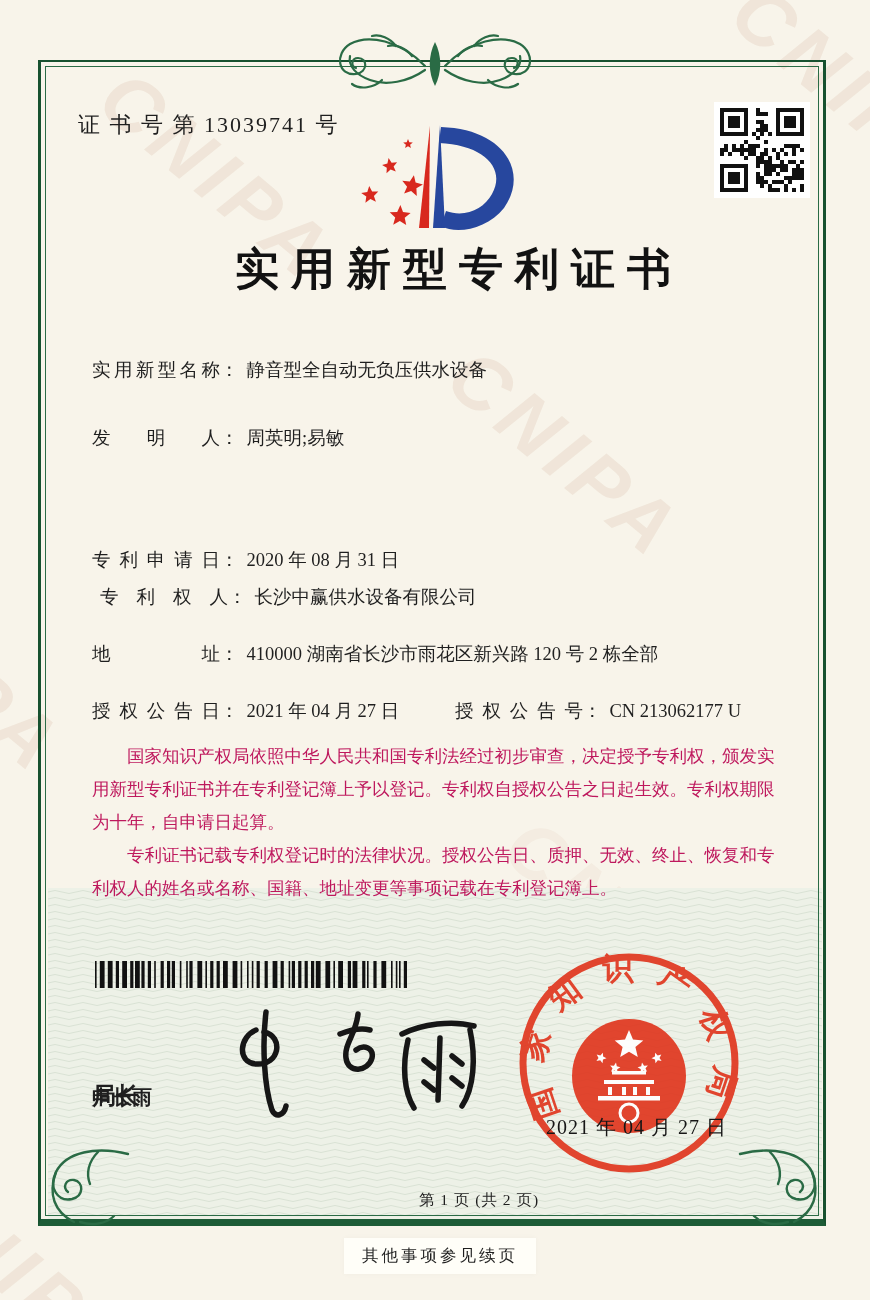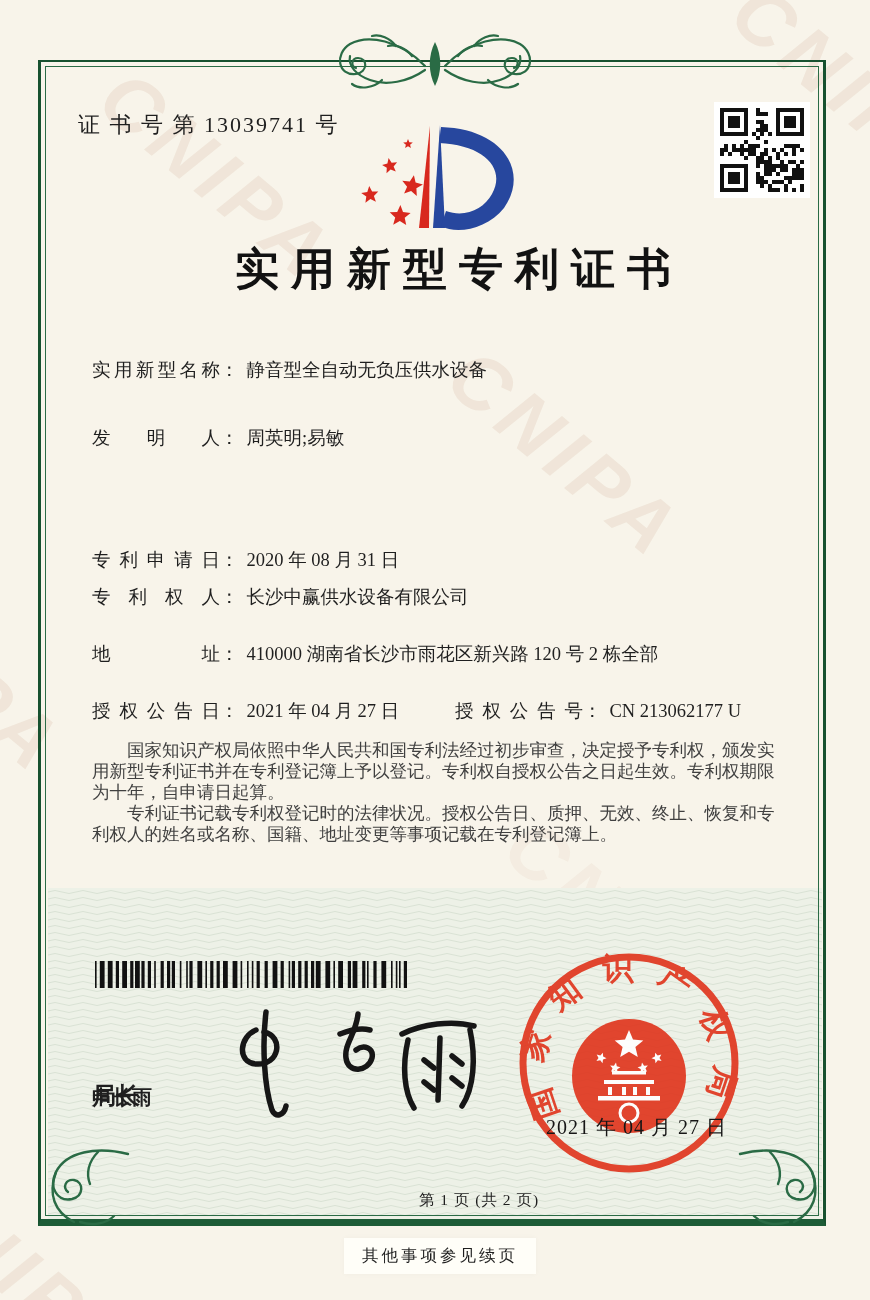--- a/index.html
+++ b/index.html
@@ -40,21 +40,21 @@
     position:absolute; left:12px; top:240px; width:100%; text-align:center;
     font-size:44px; font-weight:700; letter-spacing:12px; color:#121212; z-index:3;margin-left:12px;
   }
   
   .row{position:absolute; left:92px; font-size:18.5px; z-index:3; white-space:nowrap;}
   .lbl{display:inline-block; width:128px; text-align:justify; text-align-last:justify; vertical-align:bottom;}
   .colon{margin-right:8px;}
   .grant-right{position:absolute; left:363px; top:0;}
   
   .paras{position:absolute; left:92px; top:740px; width:688px; font-size:17.5px;
-    line-height:21px; z-index:3; color:#404040;}
+    line-height:33px; z-index:3; color:#be185d;}
   .paras p{margin:0; text-indent:2em;}
   
   .barcode{position:absolute; left:95px; top:961px; z-index:3;}
   .director-title{position:absolute; left:92px; top:1080px; font-size:24px; font-weight:600;
     font-family:"Liberation Sans","DejaVu Sans",sans-serif; z-index:3;}
   .director-name{position:absolute; left:92px; top:1084px; font-size:20px; font-weight:600;
     font-family:"Liberation Sans","DejaVu Sans",sans-serif; z-index:3;}
   .signature{position:absolute; left:222px; top:1000px; z-index:3;}
   .seal{position:absolute; left:512px; top:946px; z-index:4;}
   .seal-date{position:absolute; left:546px; top:1114px; font-size:20px; letter-spacing:1px;
@@ -321,21 +321,21 @@
 
   <div class="row" style="top:357px;">
     <span class="lbl">实用新型名称</span><span class="colon">：</span><span class="val">静音型全自动无负压供水设备</span>
   </div>
   <div class="row" style="top:414px;margin-top:11px;">
     <span class="lbl">发明人</span><span class="colon">：</span><span class="val">周英明;易敏</span>
   </div>
   <div class="row" style="top:527px;margin-top:20px;">
     <span class="lbl">专利申请日</span><span class="colon">：</span><span class="val">2020 年 08 月 31 日</span>
   </div>
-  <div class="row" style="top:584px;">
+  <div class="row" style="top:584px;margin-left:8px;">
     <span class="lbl">专利权人</span><span class="colon">：</span><span class="val">长沙中赢供水设备有限公司</span>
   </div>
   <div class="row" style="top:641px;">
     <span class="lbl">地址</span><span class="colon">：</span><span class="val">410000 湖南省长沙市雨花区新兴路 120 号 2 栋全部</span>
   </div>
   <div class="row" style="top:698px;">
     <span class="lbl">授权公告日</span><span class="colon">：</span><span class="val">2021 年 04 月 27 日</span>
     <span class="grant-right">
       <span class="lbl">授权公告号</span><span class="colon">：</span><span class="val">CN 213062177 U</span>
     </span>

